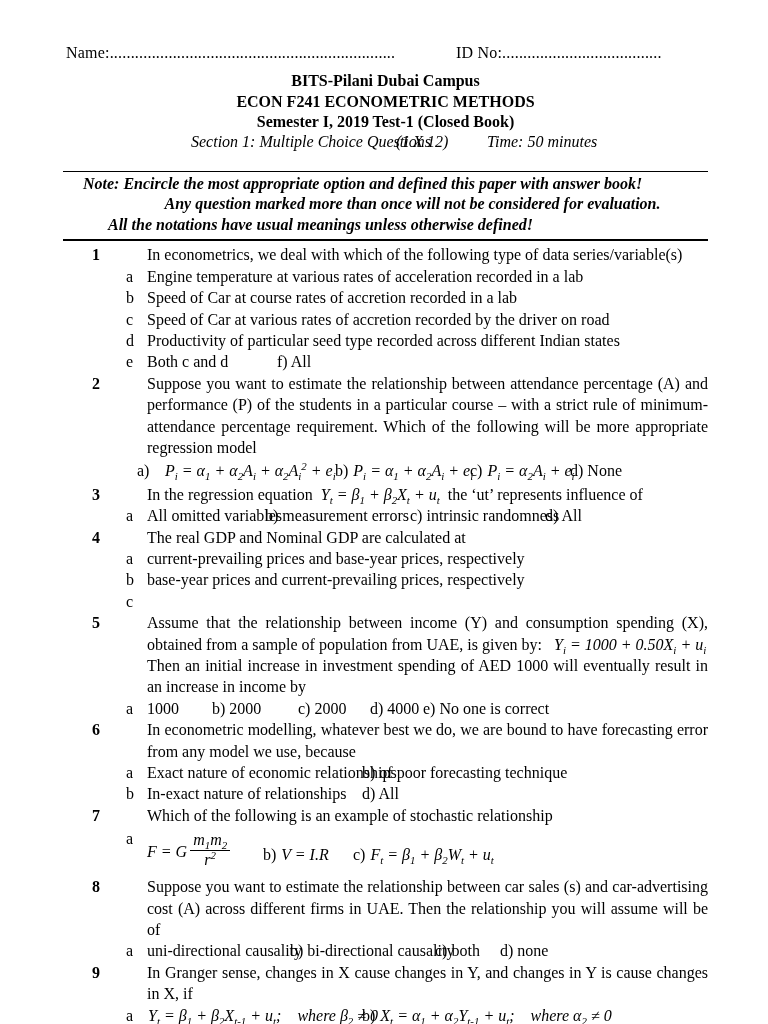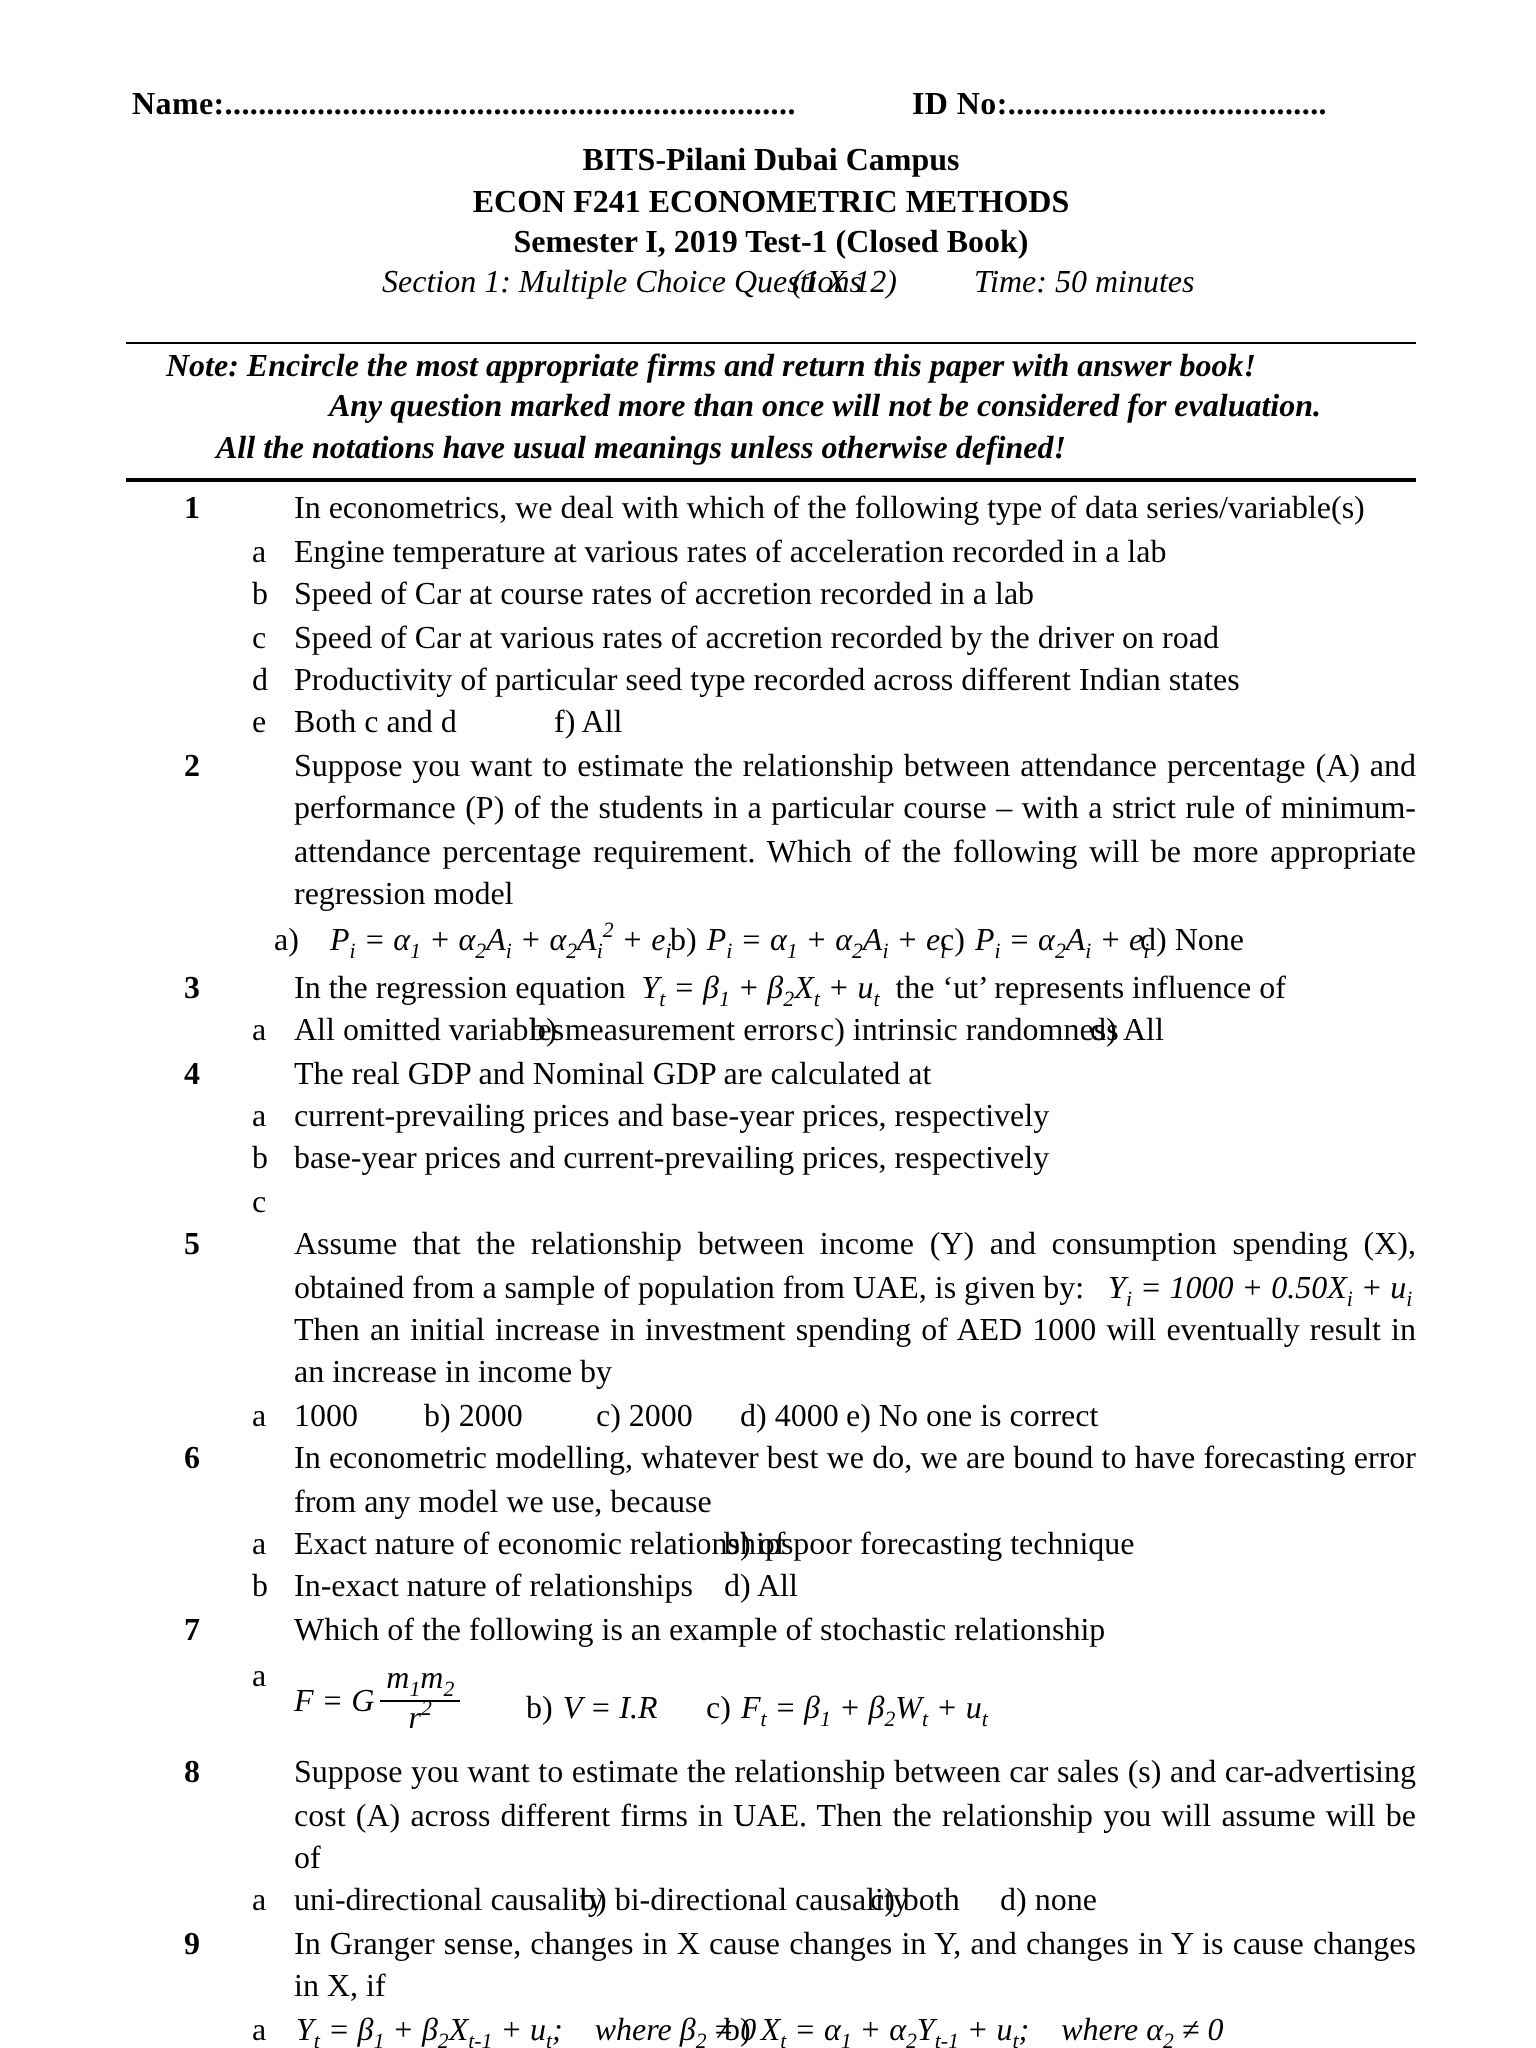--- a/index.html
+++ b/index.html
@@ -1,19 +1,19 @@
 <!DOCTYPE html>
 <html><head>
 <meta charset="utf-8">
 <style>
   html,body{margin:0;padding:0;background:#ffffff;}
   .page{position:relative;width:768px;height:1024px;background:#ffffff;overflow:hidden;
         font-family:"Liberation Serif","DejaVu Serif",serif;color:#000;font-size:16px;}
   .content{position:absolute;left:63px;top:44px;width:645px;}
-  .idrow{position:relative;height:27px;font-weight:bold;}
+  .idrow{position:relative;height:27px;font-weight:normal;}
   .idrow .name{position:absolute;left:3px;letter-spacing:.2px;}
   .idrow .id{position:absolute;left:393px;letter-spacing:.2px;}
   .t{text-align:center;font-weight:bold;line-height:20.5px;}
   .secrow{position:relative;height:20px;font-style:italic;border-bottom:1.8px solid #000;padding-bottom:18px;}
   .sec-label{position:absolute;left:128px;}
   .sec-marks{position:absolute;left:333px;}
   .sec-time{position:absolute;left:424px;}
   .note{font-weight:bold;font-style:italic;line-height:20.6px;border-bottom:2.6px solid #000;padding:2px 0 4px;}
   .n1{padding-left:20px;} .n2{padding-left:54px;text-align:center;} .n3{padding-left:45px;}
   .qwrap{padding-top:3px;}
@@ -52,21 +52,21 @@
     <div class="t">ECON F241 ECONOMETRIC METHODS</div>
     <div class="t">Semester I, 2019 Test-1 (Closed Book)</div>
 
     <div class="secrow">
       <span class="sec-label">Section 1: Multiple Choice Questions</span>
       <span class="sec-marks">(1 X 12)</span>
       <span class="sec-time">Time: 50 minutes</span>
     </div>
 
     <div class="note">
-      <div class="n1">Note: Encircle the most appropriate firms and return this paper with answer book!</div>
+      <div class="n1">Note: Encircle the most appropriate option and defined this paper with answer book!</div>
       <div class="n2">Any question marked more than once will not be considered for evaluation.</div>
       <div class="n3">All the notations have usual meanings unless otherwise defined!</div>
     </div>
 
     <div class="qwrap">
 
       <div class="q">
         <div class="qrow">
           <span class="qnum">1</span>
           <div class="qtxt">In econometrics, we deal with which of the following type of data series/variable(s)</div>

